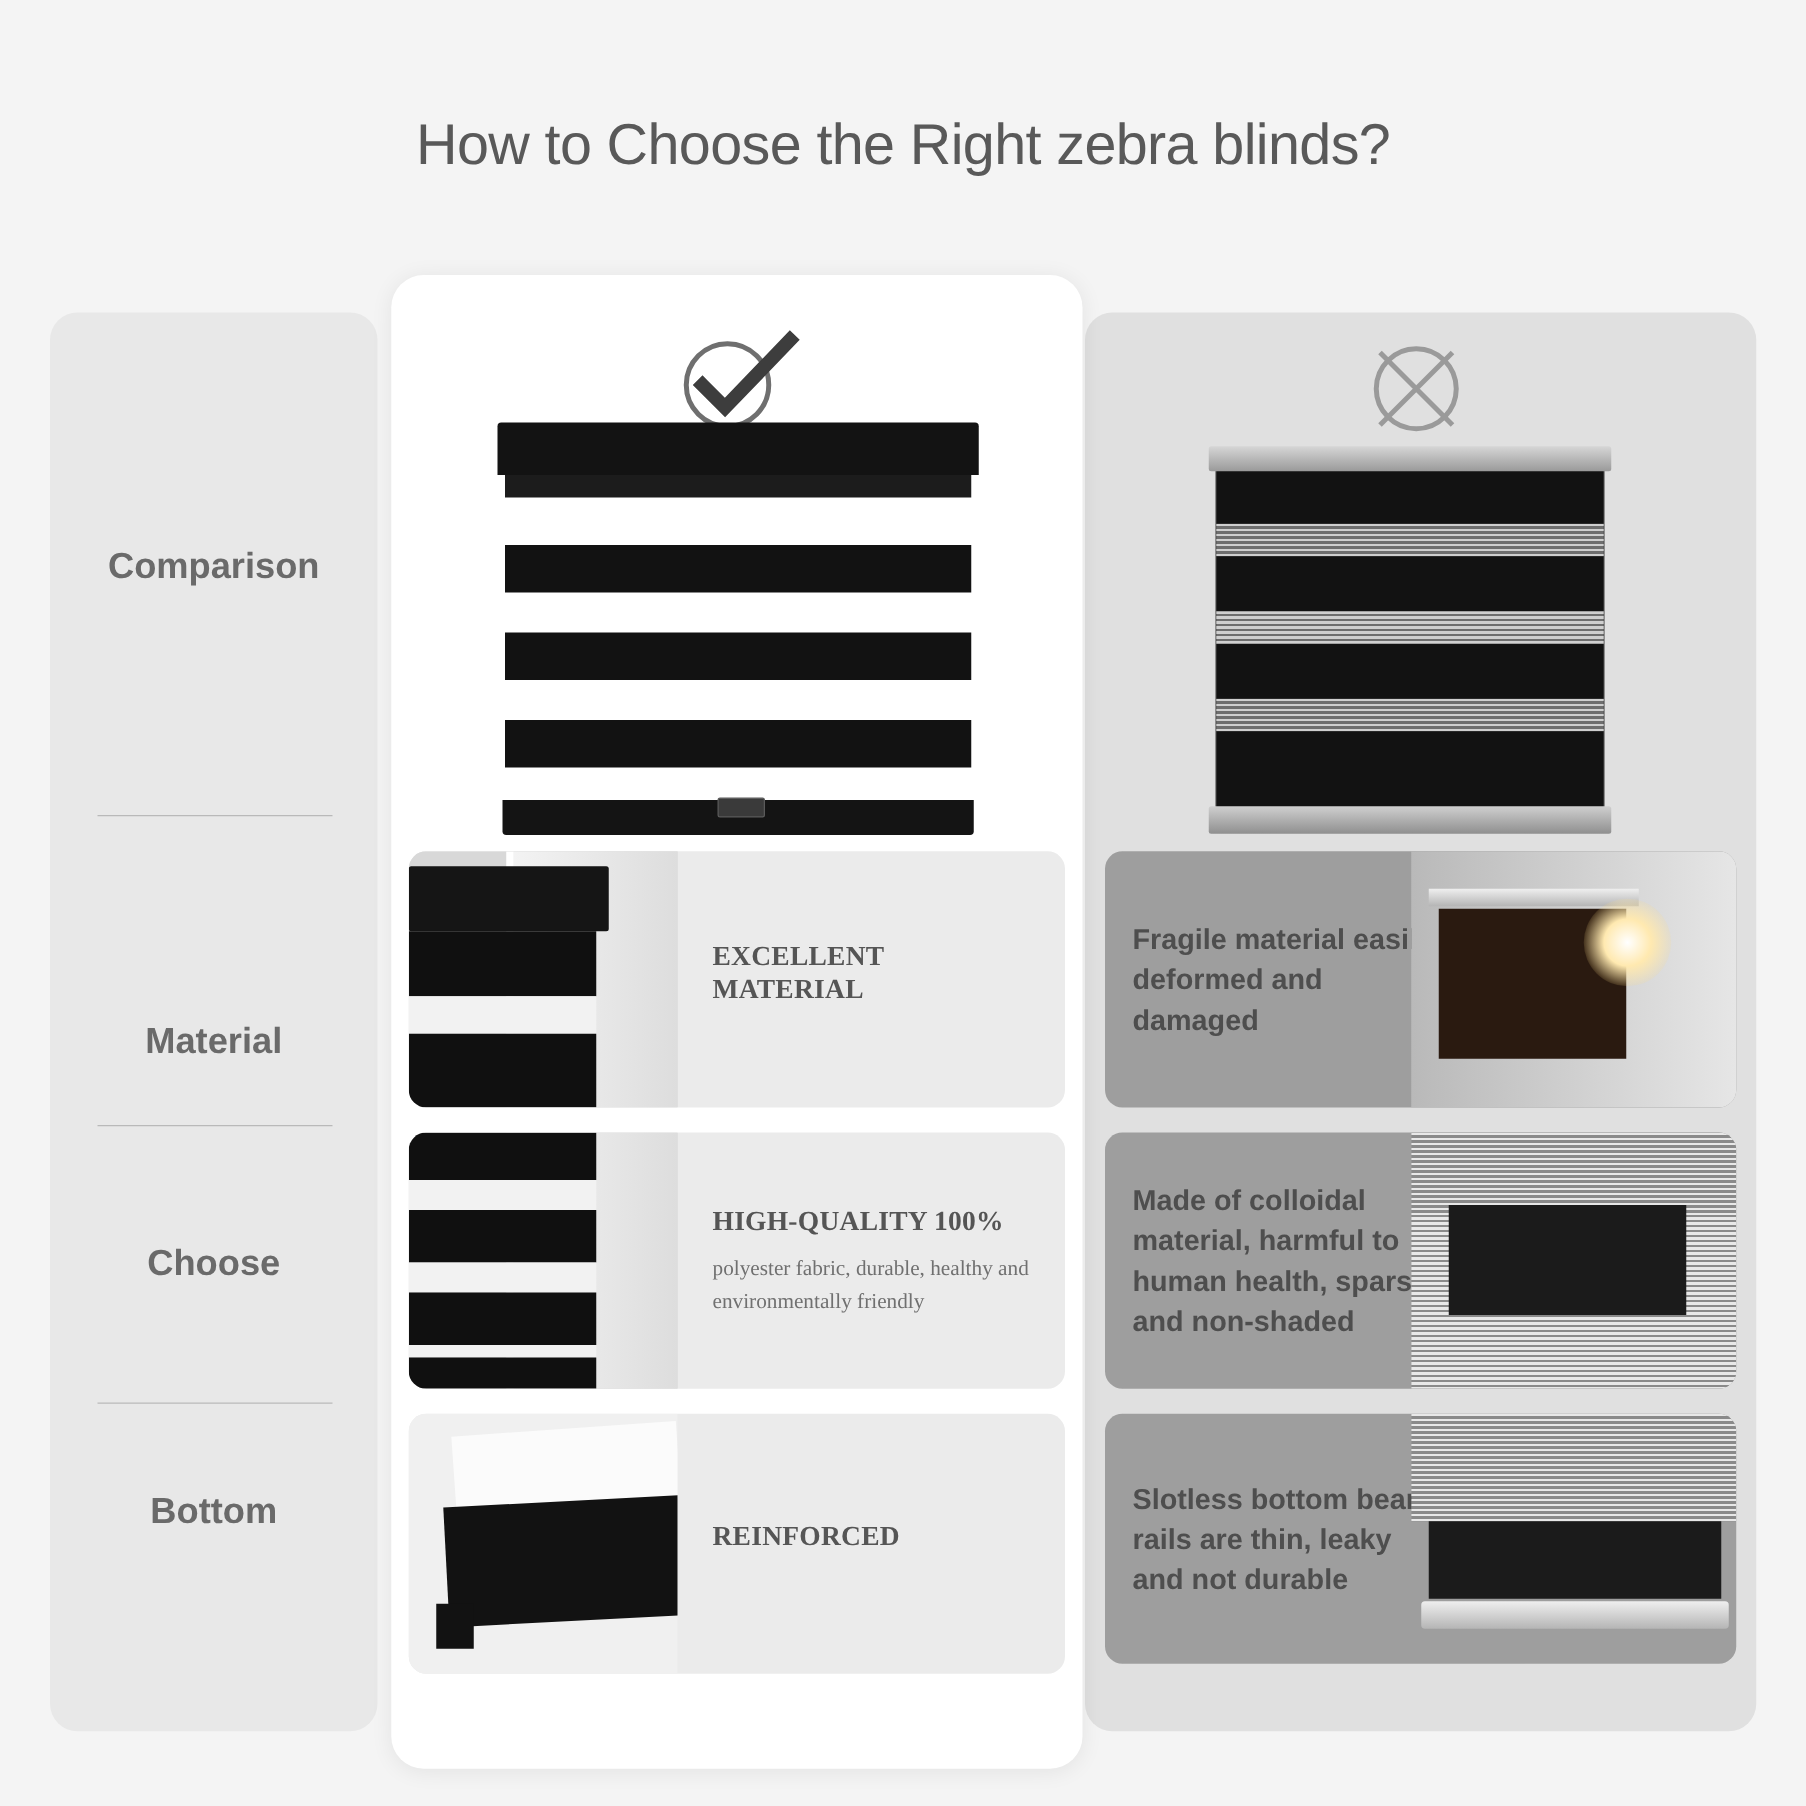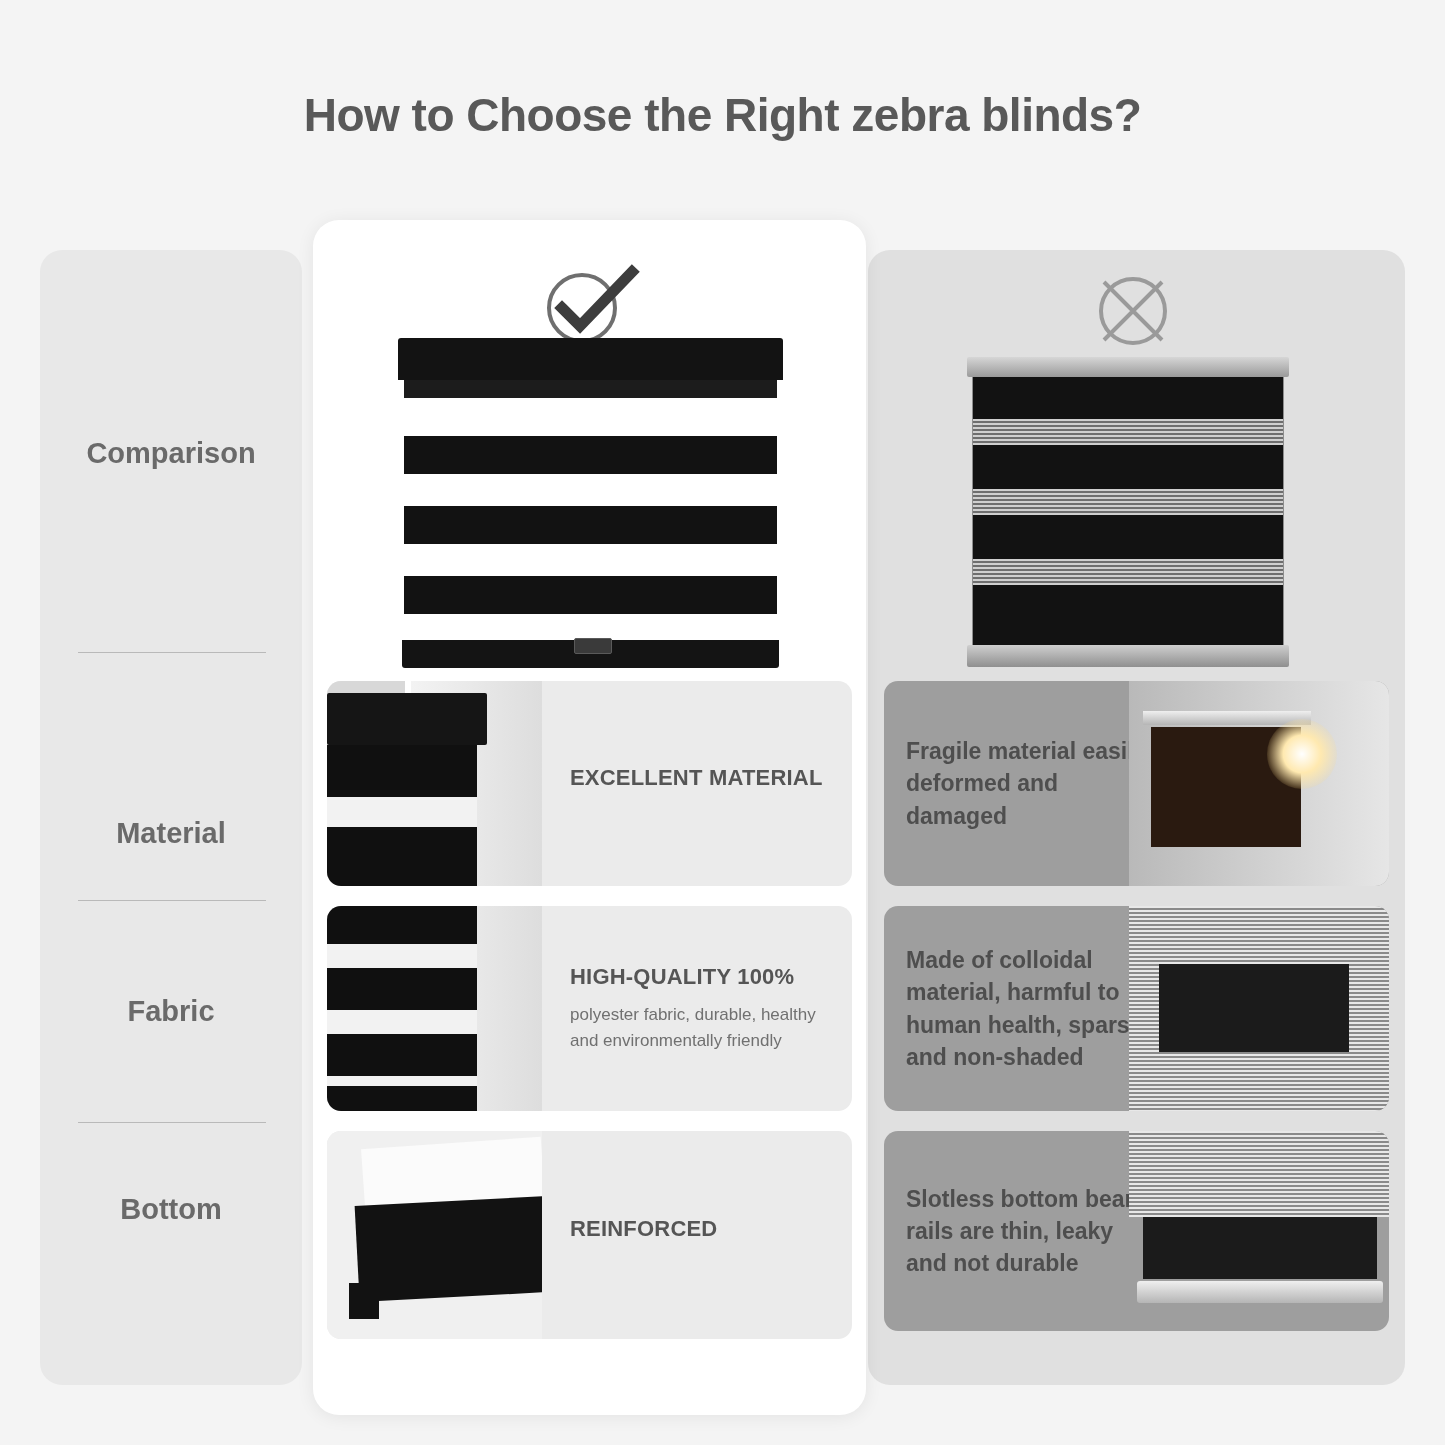--- a/index.html
+++ b/index.html
@@ -16,21 +16,21 @@
   }
 
   
   .title {
     position: absolute;
     top: 88px;
     left: 0;
     width: 1445px;
     text-align: center;
     font-size: 46px;
-    font-weight: bold;
+    font-weight: normal;
     color: #595959;
     letter-spacing: -0.5px;
   }
 
   
   .label-col {
     position: absolute;
     left: 40px;
     top: 250px;
     width: 262px;
@@ -211,20 +211,21 @@
   }
   .card.good .text {
     position: absolute;
     left: 243px;
     top: 0;
     width: 262px;
     height: 100%;
     display: flex;
     flex-direction: column;
     justify-content: center;
+    font-family: Liberation Serif, serif;
   }
   .card.good .headline {
     font-size: 22px;
     font-weight: bold;
     color: #555555;
     letter-spacing: 0.2px;
     margin-bottom: 12px;
   }
   .card.good .body {
     font-size: 17px;
@@ -332,21 +333,21 @@
 <div class="title">How to Choose the Right zebra blinds?</div>
 
 <div class="label-col"></div>
 <div class="bad-col"></div>
 <div class="good-col"></div>
 
 <div class="row-label r0">
   <div>Comparison</div>
 </div>
 <div class="row-label r1">Material</div>
-<div class="row-label r2">Fabric</div>
+<div class="row-label r2">Choose</div>
 <div class="row-label r3">
   <div>Bottom</div>
 </div>
 
 <div class="row-divider d1"></div>
 <div class="row-divider d2"></div>
 <div class="row-divider d3"></div>
 
 <div class="mark check">
   <svg width="100" height="86" viewBox="0 0 100 86">

